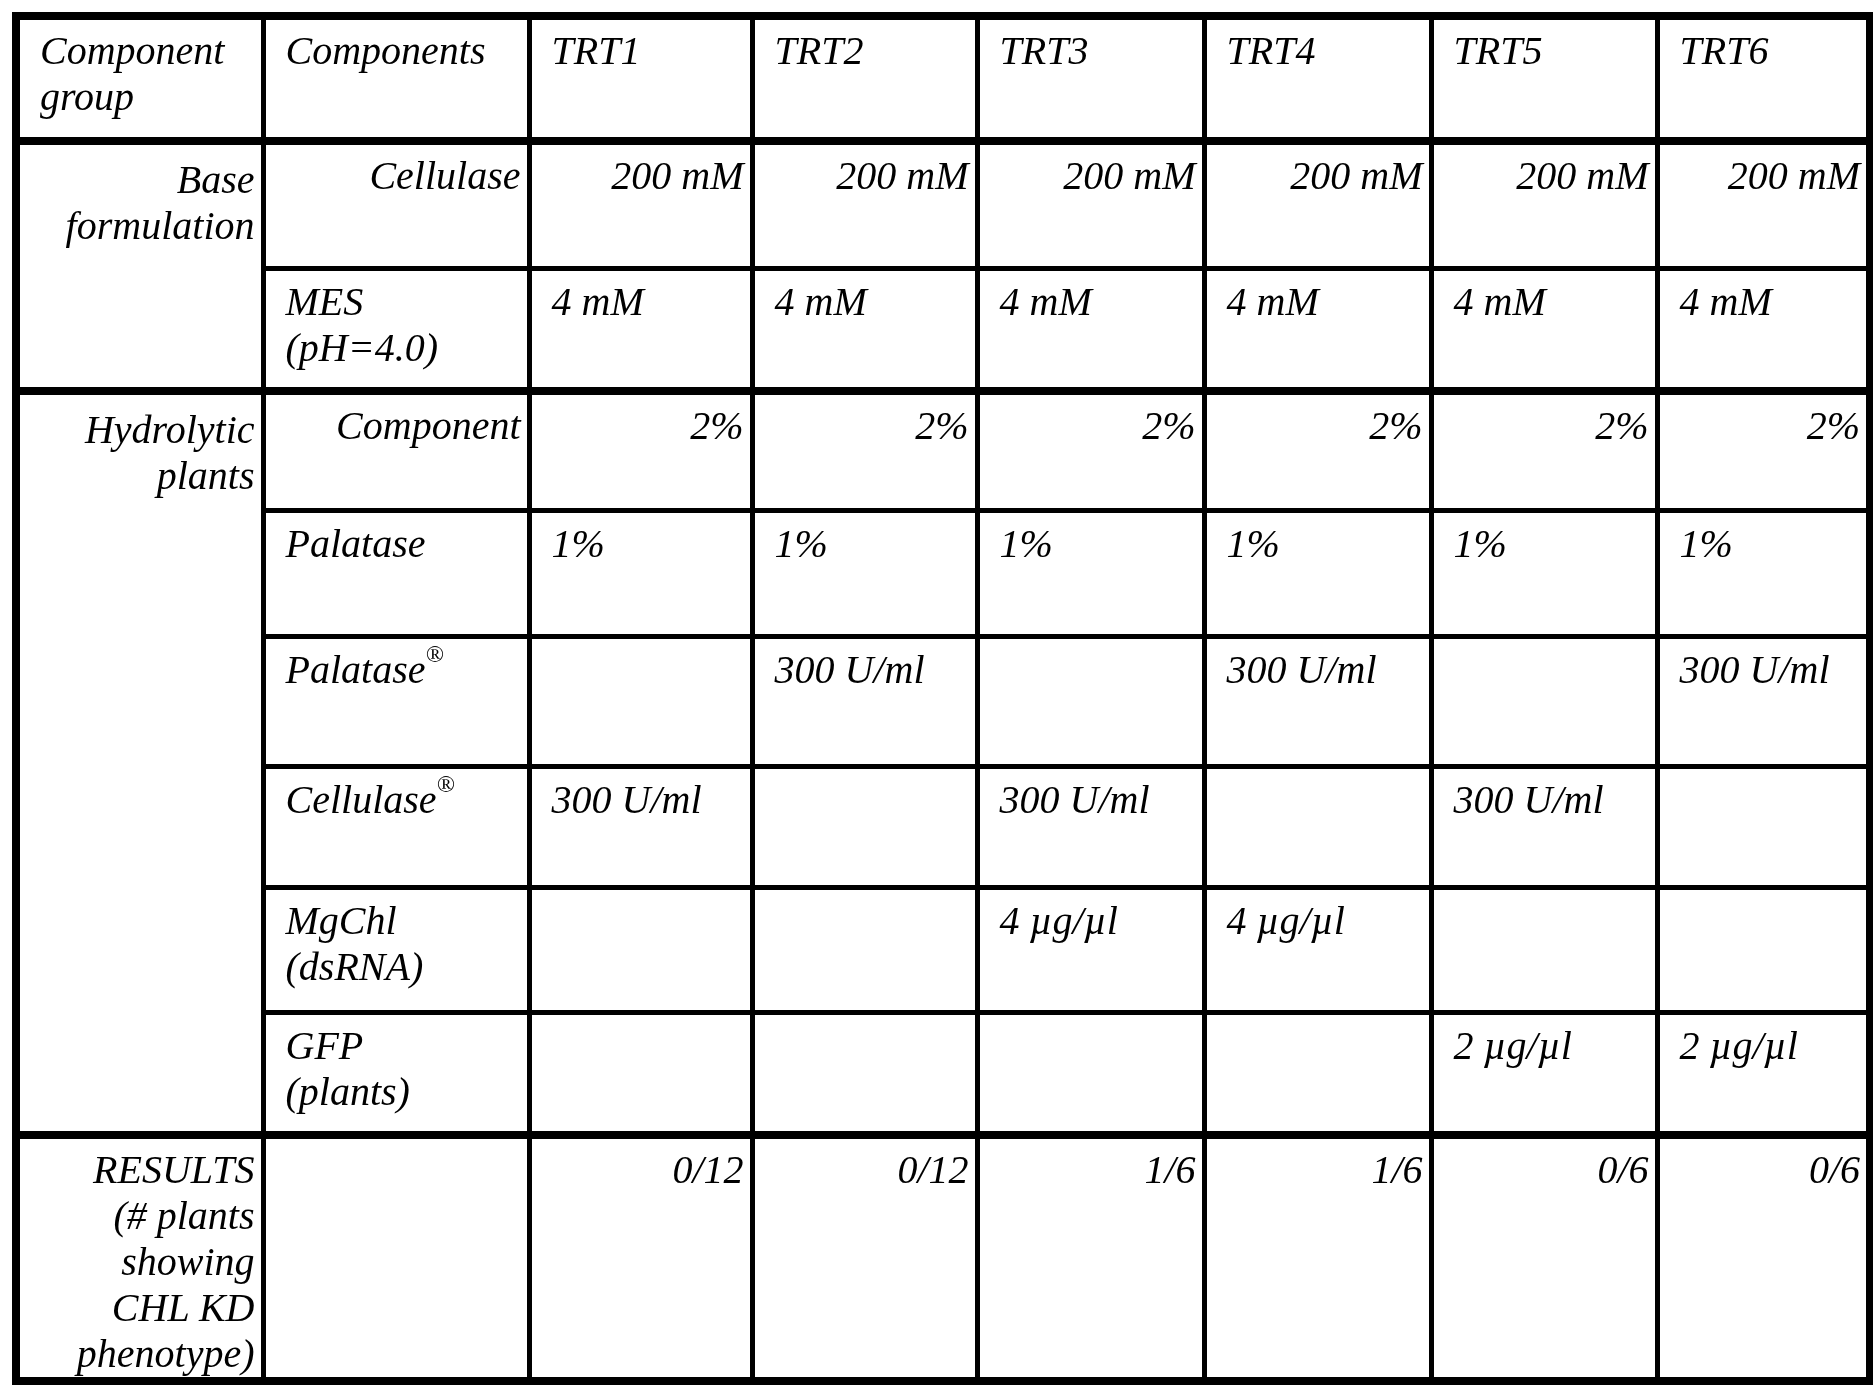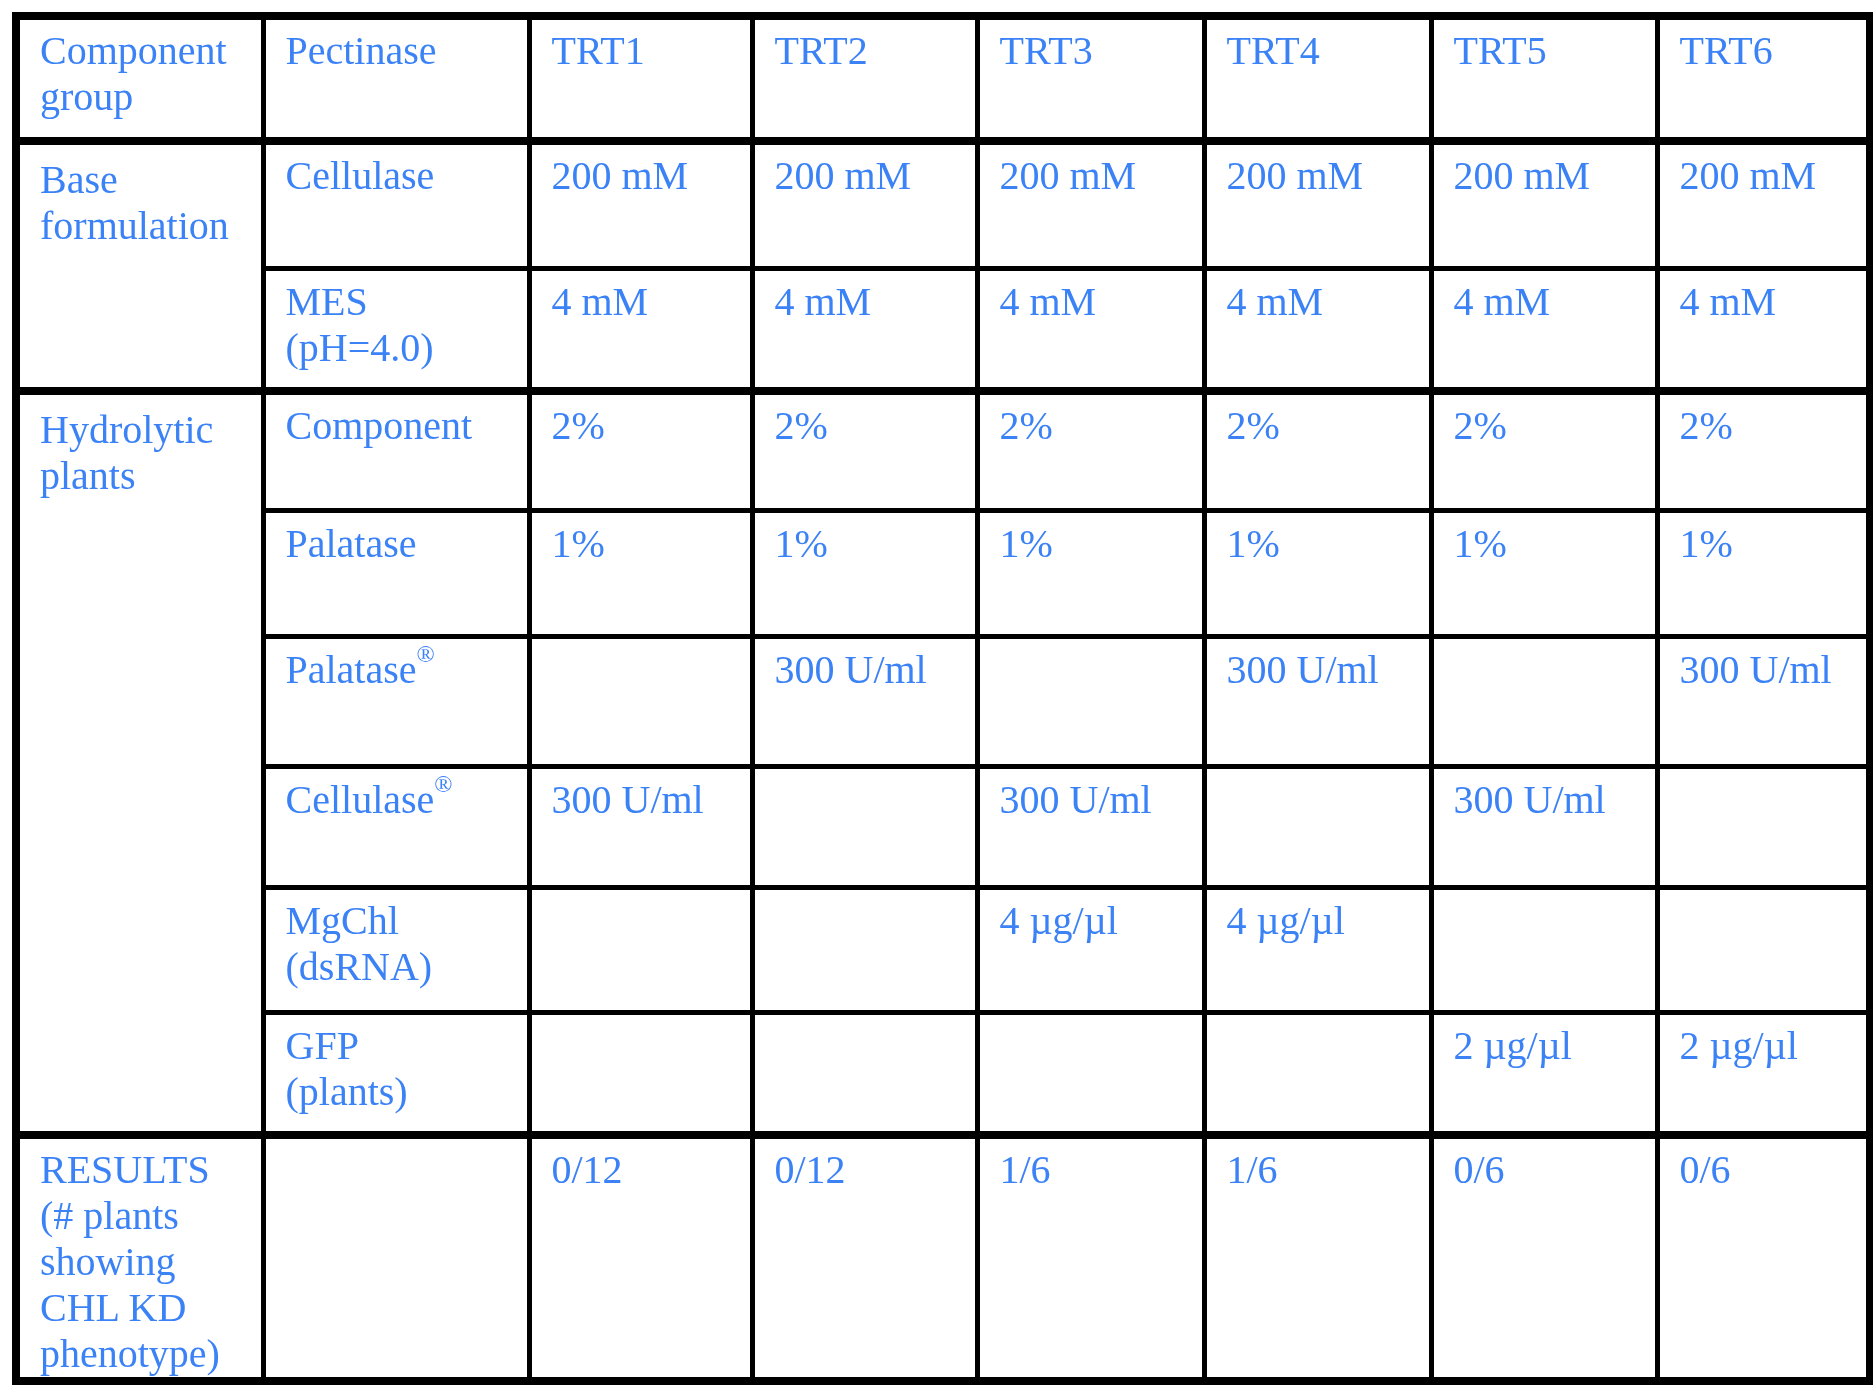--- a/index.html
+++ b/index.html
@@ -6,21 +6,22 @@
     margin: 0;
     padding: 0;
     background: #ffffff;
   }
   .page {
     position: relative;
     width: 1873px;
     height: 1385px;
     background: #ffffff;
     font-family: "Liberation Serif", "DejaVu Serif", serif;
-    color: #3b82f6;
+    color: #000000;
+    font-style: italic;
   }
   table.trt-table {
     position: absolute;
     left: 12px;
     top: 12px;
     width: 1854px;
     height: 1359px;
     border-collapse: collapse;
     table-layout: fixed;
     border: 8px solid #000000;
@@ -32,20 +33,21 @@
     text-align: left;
     padding: 8px 6px 0 20px;
     font-size: 40px;
     line-height: 1.15;
     font-weight: normal;
     overflow: hidden;
   }
   tr.thick-top > th,
   tr.thick-top > td {
     border-top: 8px solid #000000;
+    text-align: right;
   }
   .cell-text {
     white-space: pre-line;
   }
   thead th {
     font-weight: bold;
     font-size: 38px;
     padding-top: 14px;
   }
   th.trt-head {
@@ -97,21 +99,21 @@
       <col style="width:226px">
       <col style="width:213px">
     </colgroup>
     <thead>
       <tr class="h-head">
         <th>
             <div class="cell-text">Component
 group</div>
           </th>
         <th>
-            <div class="cell-text">Pectinase</div>
+            <div class="cell-text">Components</div>
           </th>
         <th class="trt-head">
             <div class="cell-text">TRT1</div>
           </th>
         <th class="trt-head">
             <div class="cell-text">TRT2</div>
           </th>
         <th class="trt-head">
             <div class="cell-text">TRT3</div>
           </th>

